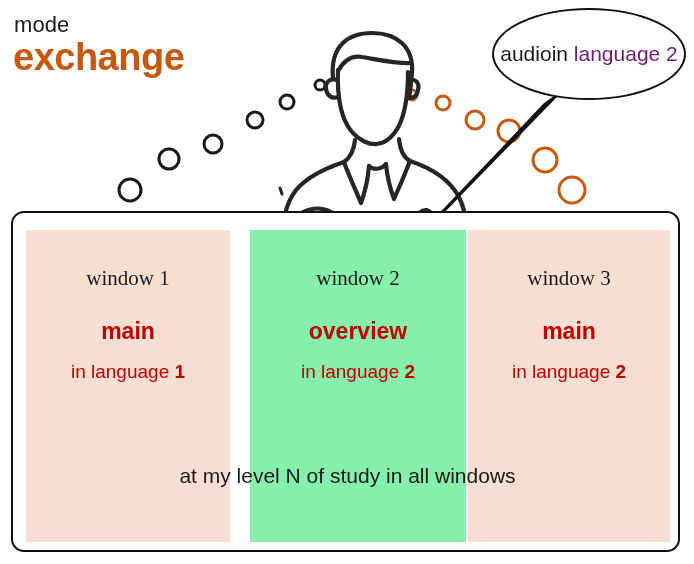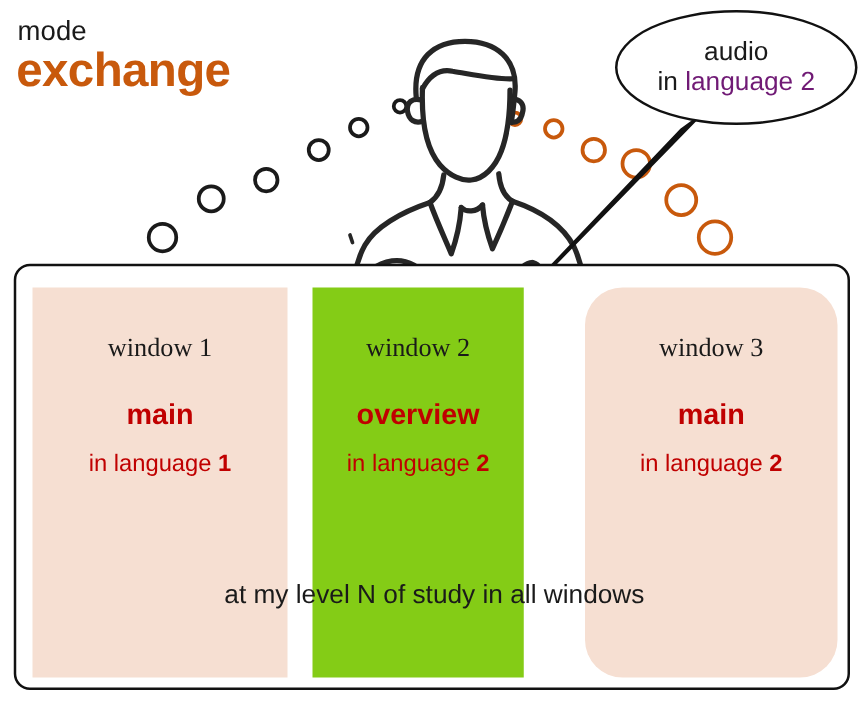--- a/index.html
+++ b/index.html
@@ -50,21 +50,21 @@
     position: absolute;
     left: 492px;
     top: 8px;
     width: 194px;
     height: 92px;
     border: 2.5px solid #111111;
     border-radius: 50% / 50%;
     background: #ffffff;
     box-sizing: border-box;
     display: flex;
-    flex-direction: column;
+    flex-direction: row;
     align-items: center;
     justify-content: center;
     z-index: 5;
   }
   #speech-bubble .bubble-line1 {
     font-size: 21px;
     color: #1a1a1a;
     line-height: 1.15;
   }
   #speech-bubble .bubble-line2 {
@@ -92,22 +92,22 @@
   }
 
   .window-col {
     position: absolute;
     top: 17px;
     height: 312px;
     box-sizing: border-box;
     text-align: center;
   }
   #window-col-1 { left: 13px;  width: 204px; background: #F6DFD2; }
-  #window-col-2 { left: 237px; width: 169px; background: #84cc16; }
-  #window-col-3 { left: 455px; width: 202px; background: #F6DFD2; border-radius: 30px; }
+  #window-col-2 { left: 237px; width: 216px; background: #86efac; }
+  #window-col-3 { left: 455px; width: 202px; background: #F6DFD2; }
 
   .window-title {
     margin-top: 36px;
     font-size: 21px;
     color: #1a1a1a;
     line-height: 1.2;
     font-family: Liberation Serif, serif;
   }
   .window-mode {
     margin-top: 27px;

